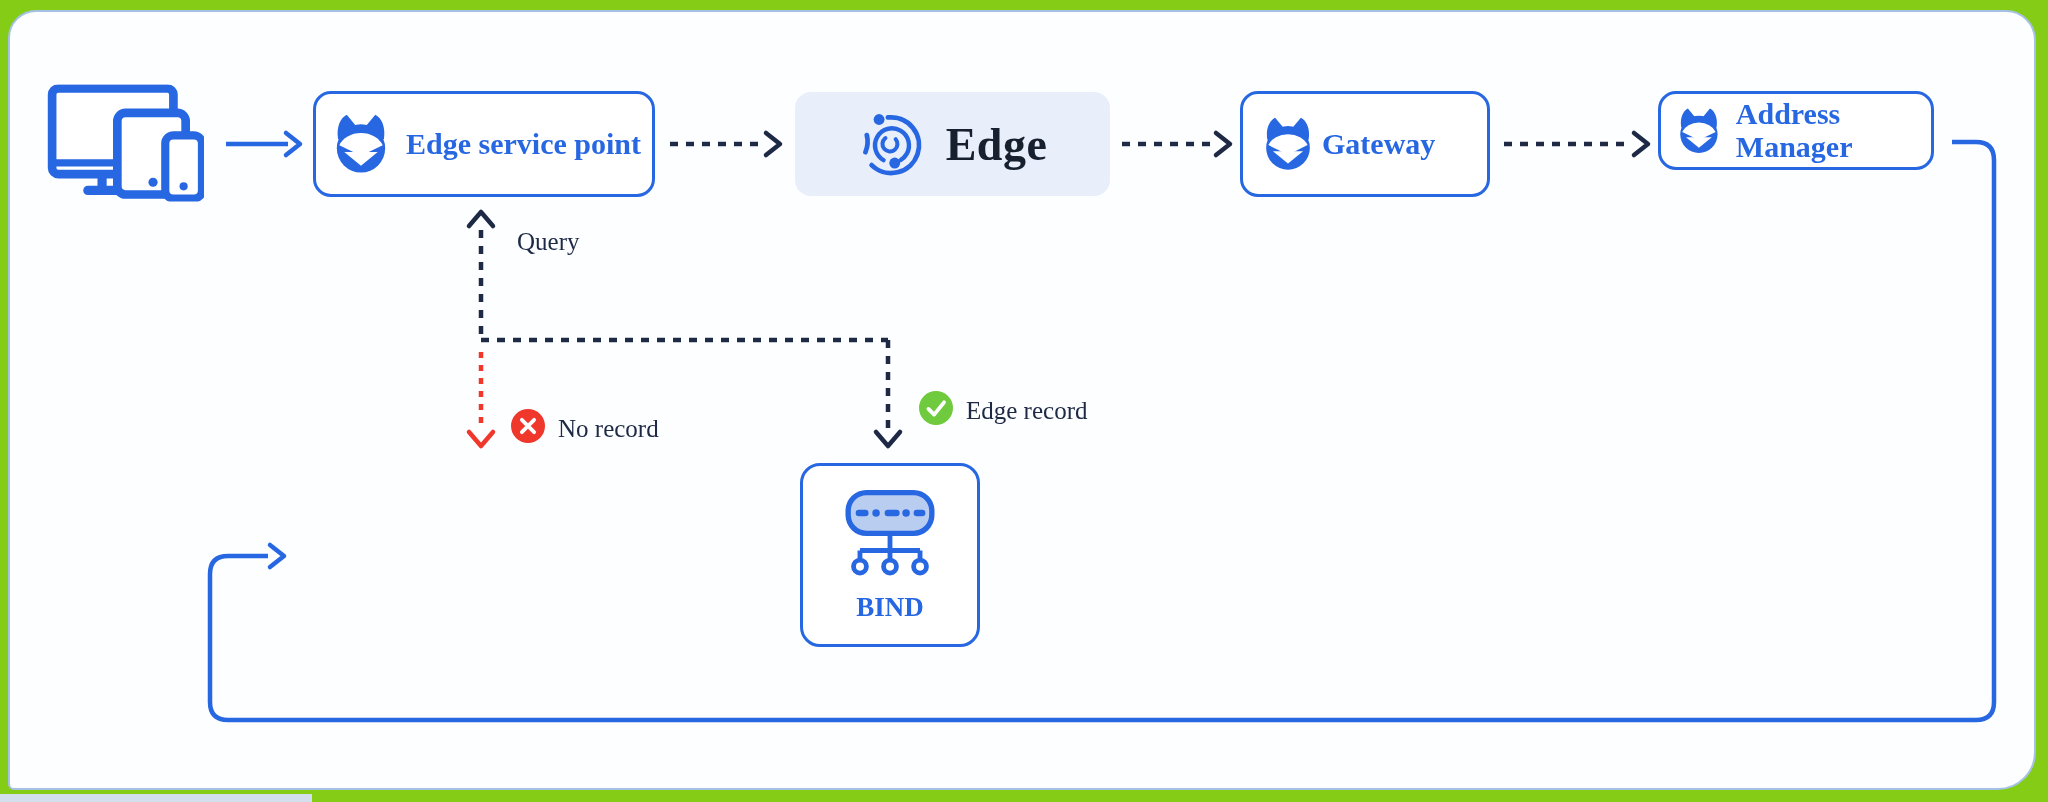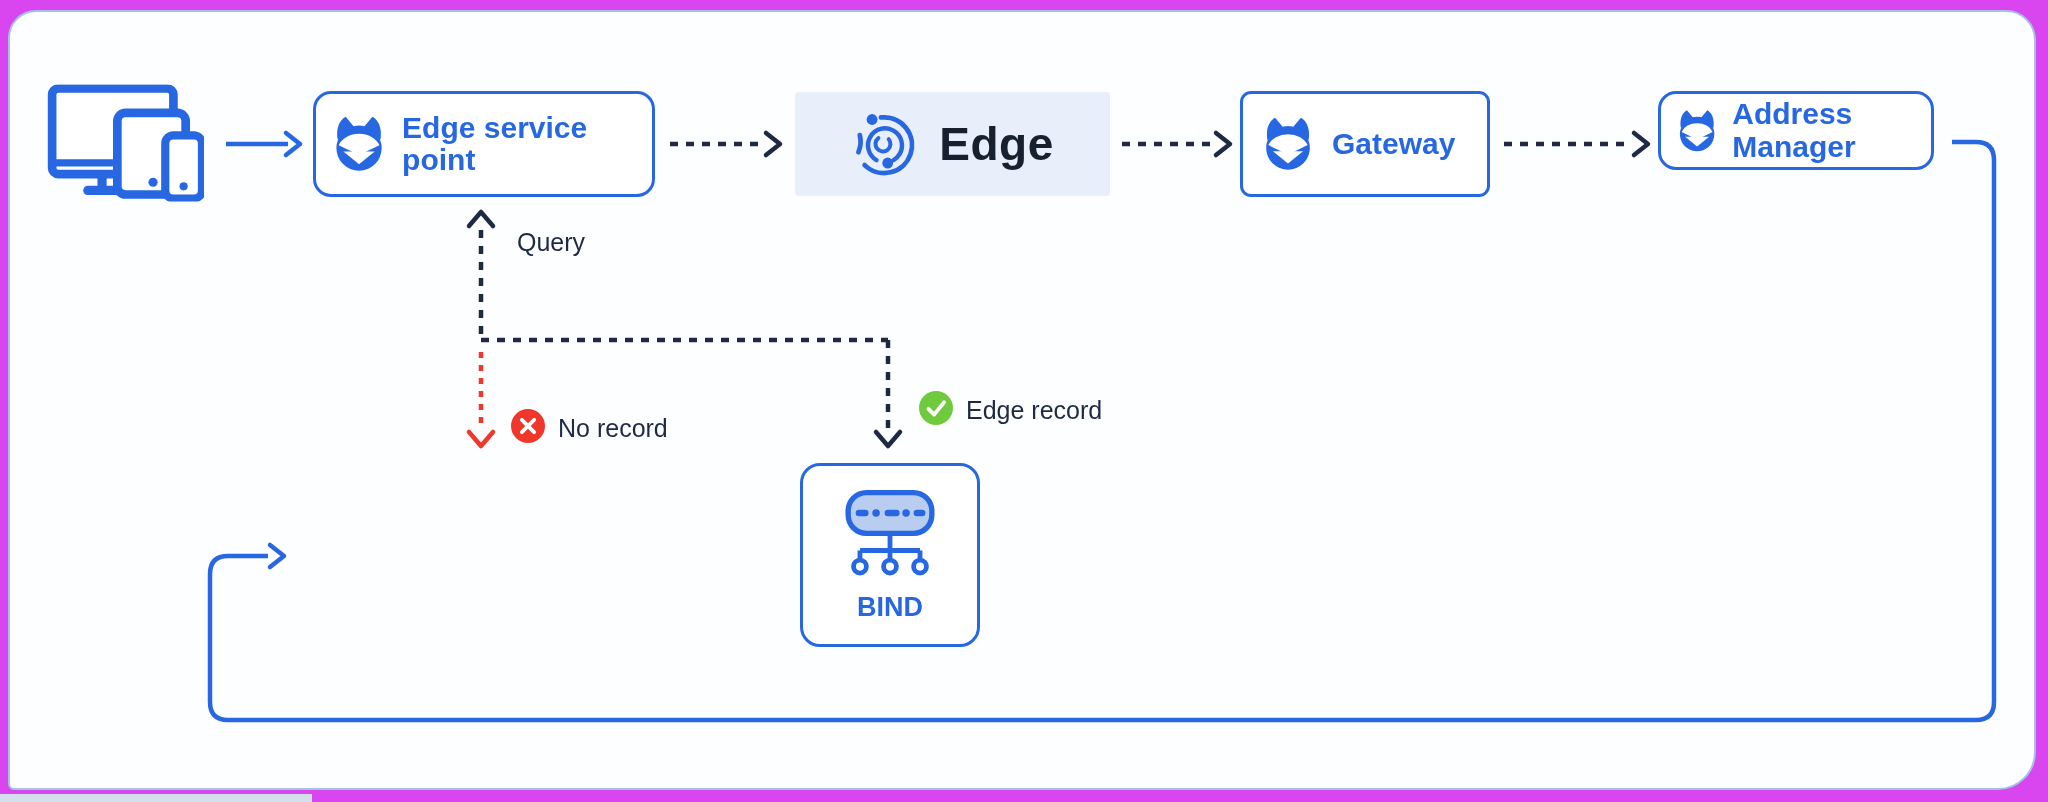--- a/index.html
+++ b/index.html
@@ -3,41 +3,41 @@
 <meta charset="utf-8">
 <style>
   :root{
     --blue:#2767e2; --navy:#1e2a45; --red:#f0372b; --green:#6fcb3d;
     --dark_text:#16202f; --edge_bg:#e9eefb; --server_fill:#b9cdf1;
     --frame:#a5c2e4; --strip:#d4dfee;
   }
   html,body{margin:0;padding:0;background:#fff;}
   .stage{
     position:relative; width:2048px; height:802px; overflow:hidden;
-    background:#d946ef; font-family:Liberation Sans, sans-serif;
+    background:#84cc16; font-family:Liberation Serif, serif;
   }
   .frame{
     position:absolute; left:8px; top:10px; width:2028px; height:780px;
     box-sizing:border-box; border:2px solid var(--frame);
     border-radius:28px 30px 38px 6px; background:#fdfeff;
   }
   .strip{position:absolute; left:0; top:794px; width:312px; height:8px; background:var(--strip);}
   .connectors{position:absolute; left:0; top:0; width:2048px; height:802px;}
 
   .node{position:absolute; display:flex; align-items:center; box-sizing:border-box;}
   .outlined{border:3px solid var(--blue); border-radius:18px; background:#fff;}
 
   .esp{left:313px; top:91px; width:342px; height:106px; padding-left:14px; gap:14px;}
   .esp .lbl{font-size:30px; font-weight:bold; color:var(--blue); line-height:1.06;}
 
   .edgebox{left:795px; top:92px; width:315px; height:104px; background:var(--edge_bg);
-           border-radius:4px; justify-content:center; gap:20px;}
+           border-radius:16px; justify-content:center; gap:20px;}
   .edgebox .lbl{font-size:46px; font-weight:600; color:var(--dark_text); letter-spacing:.5px;}
 
-  .gw{left:1240px; top:91px; width:250px; height:106px; padding-left:17px; gap:16px;border-radius:11px;}
+  .gw{left:1240px; top:91px; width:250px; height:106px; padding-left:17px; gap:6px;}
   .gw .lbl,.am .lbl{font-size:30px; font-weight:bold; color:var(--blue); line-height:1.08;}
   .am{left:1658px; top:91px; width:276px; height:79px; padding-left:14px; gap:13px;}
 
   .devices{left:46px; top:84px; width:158px; height:118px;}
 
   .server-node{width:180px; height:184px; border-radius:20px; flex-direction:column;
                justify-content:center; gap:9px;}
   .dns{left:391px; top:463px;}
   .bind{left:800px; top:463px;}
   .server-node .lbl{font-size:27px; font-weight:bold; color:var(--blue);}

